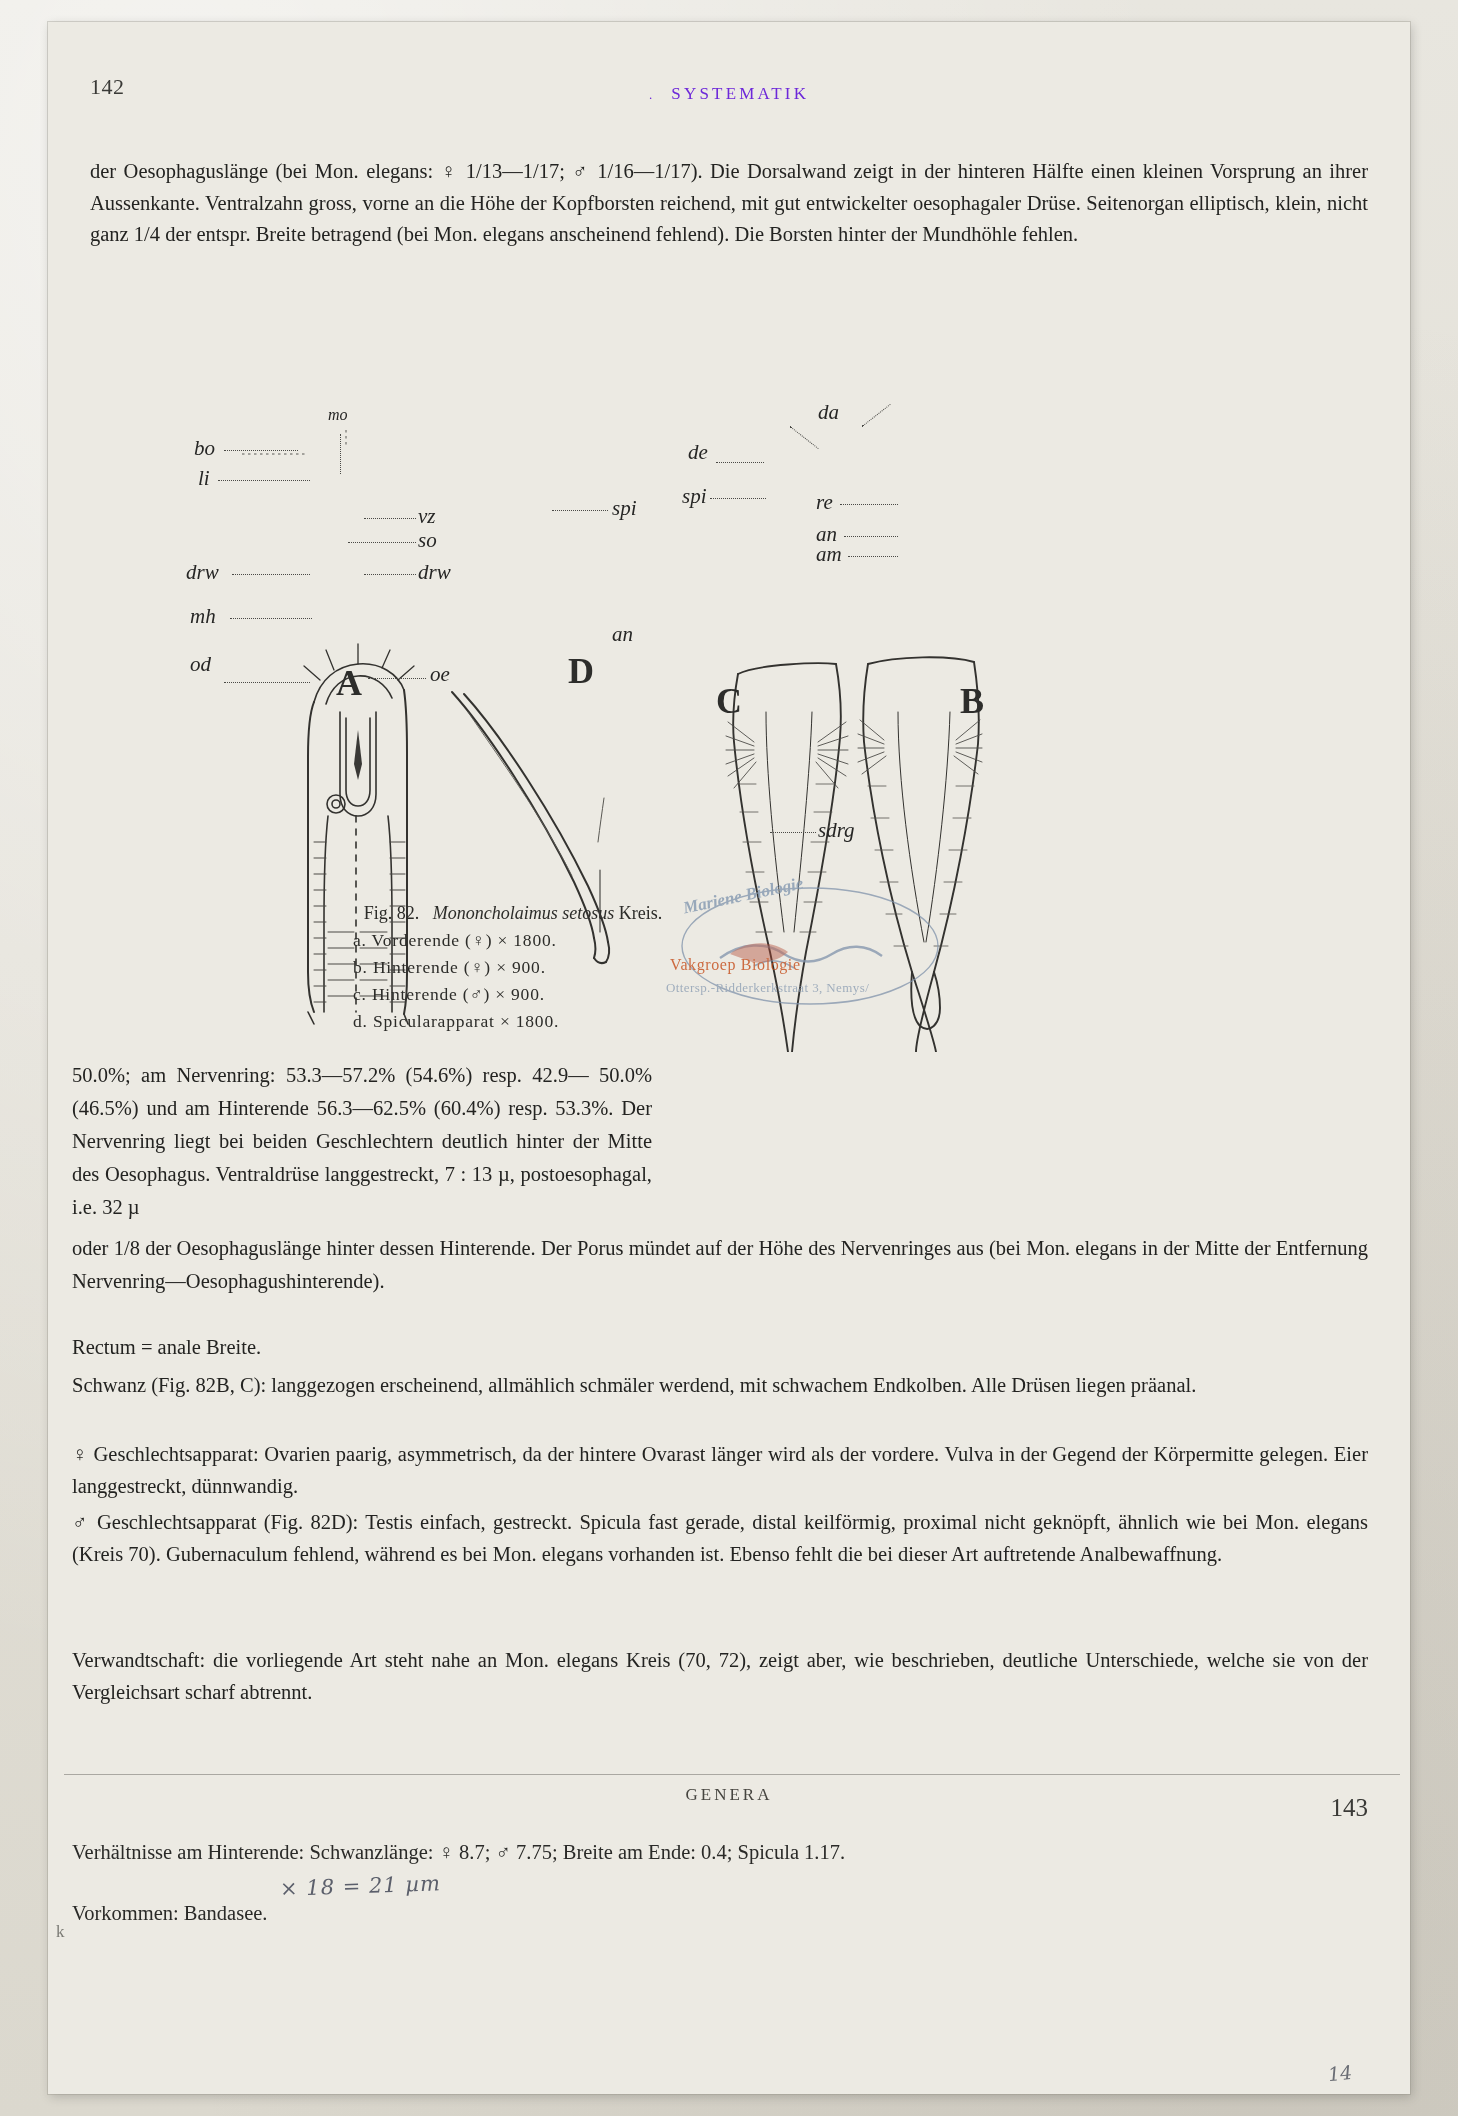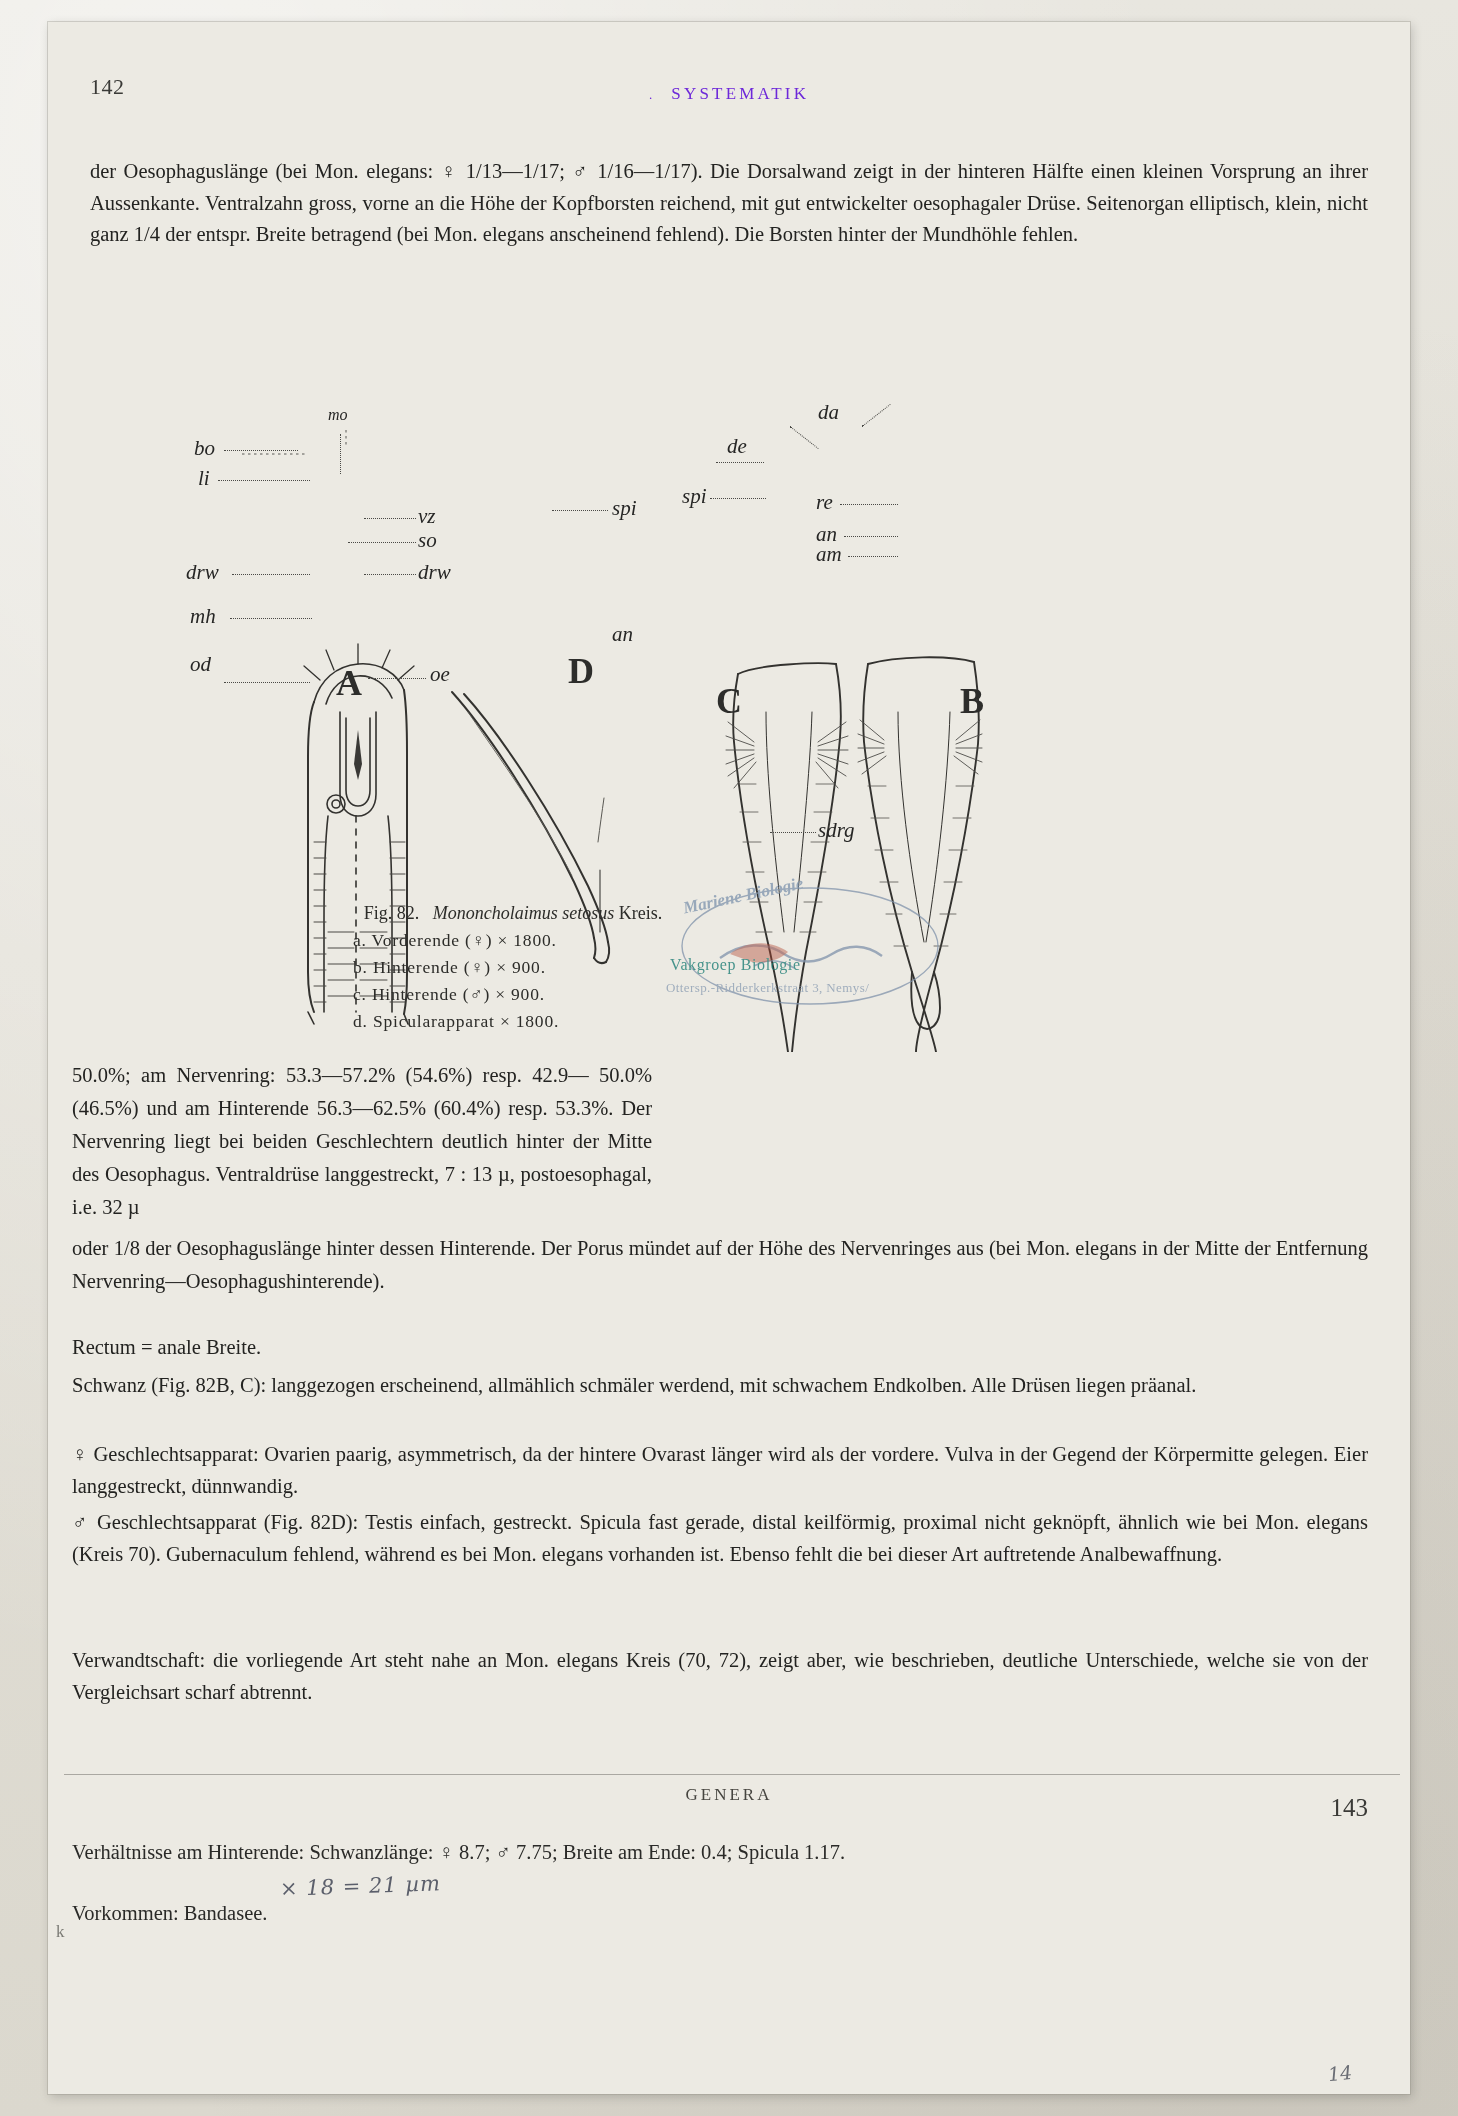--- a/index.html
+++ b/index.html
@@ -150,21 +150,21 @@
     font-weight: bold;
     transform: rotate(-12deg);
     color: #7d93ad;
   }
   .stamp .mid {
     position: absolute;
     left: 10px;
     top: 72px;
     font-size: 16px;
     letter-spacing: 0.6px;
-    color: #0f766e;
+    color: #c2410c;
   }
   .stamp .bot {
     position: absolute;
     left: 6px;
     top: 96px;
     font-size: 13px;
     letter-spacing: 0.4px;
     color: #8699b0;
   }
 
@@ -389,21 +389,21 @@
         <span class="lbl" style="left:444px; top:84px;">spi</span>
         <span class="lead" style="left:384px; top:98px; width:56px;"></span>
 
         <span class="lbl" style="left:444px; top:210px;">an</span>
 
         
         <span class="lbl" style="left:650px; top:-12px;">da</span>
         <span class="lead" style="left:622px; top:14px; width:36px; transform:rotate(38deg); transform-origin:left center;"></span>
         <span class="lead" style="left:694px; top:14px; width:36px; transform:rotate(-38deg); transform-origin:left center;"></span>
 
-        <span class="lbl" style="left:520px; top:22px;margin-left:39px;">de</span>
+        <span class="lbl" style="left:520px; top:28px;">de</span>
         <span class="lead" style="left:548px; top:50px; width:48px;"></span>
 
         <span class="lbl" style="left:514px; top:72px;">spi</span>
         <span class="lead" style="left:542px; top:86px; width:56px;"></span>
 
         <span class="lbl" style="left:648px; top:78px;">re</span>
         <span class="lead" style="left:672px; top:92px; width:58px;"></span>
 
         <span class="lbl" style="left:648px; top:110px;">an</span>
         <span class="lead" style="left:676px; top:124px; width:54px;"></span>

